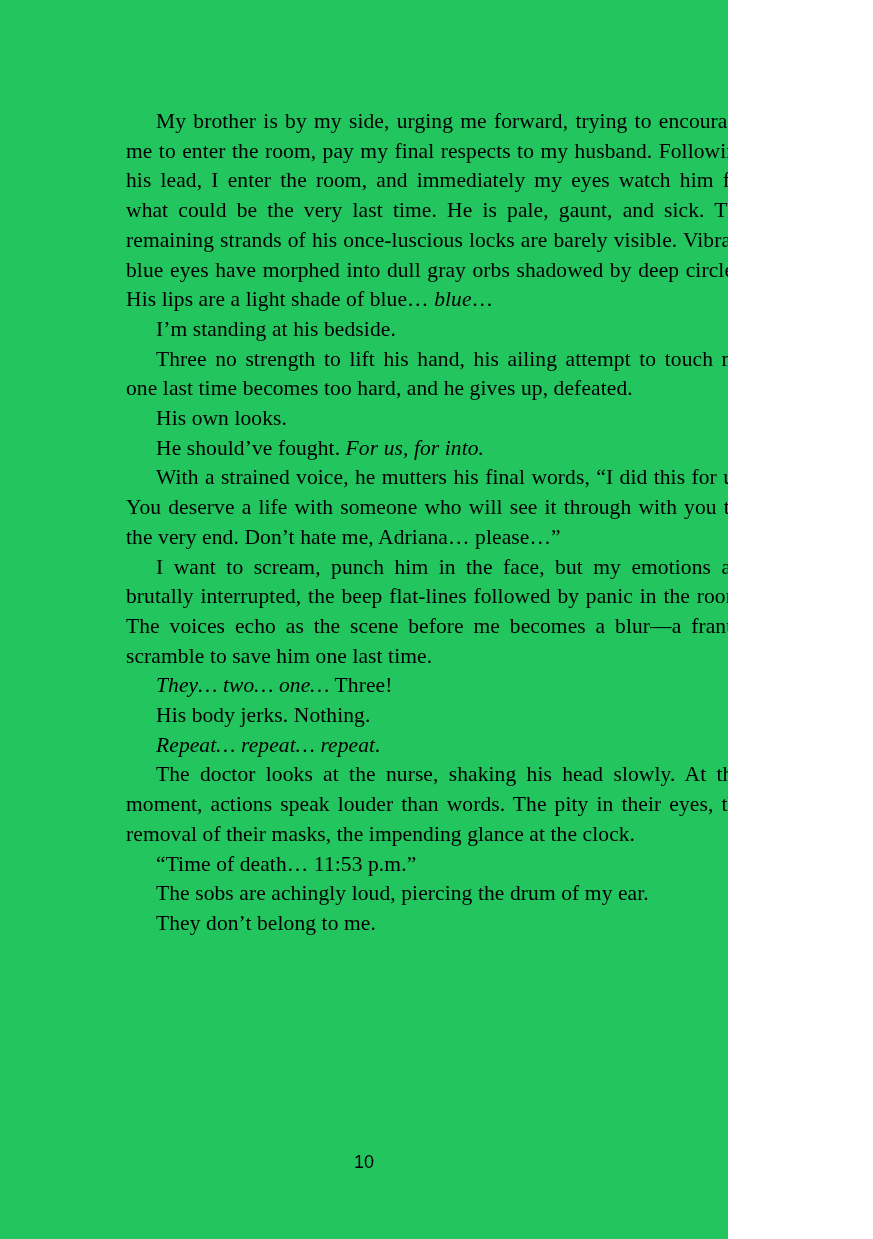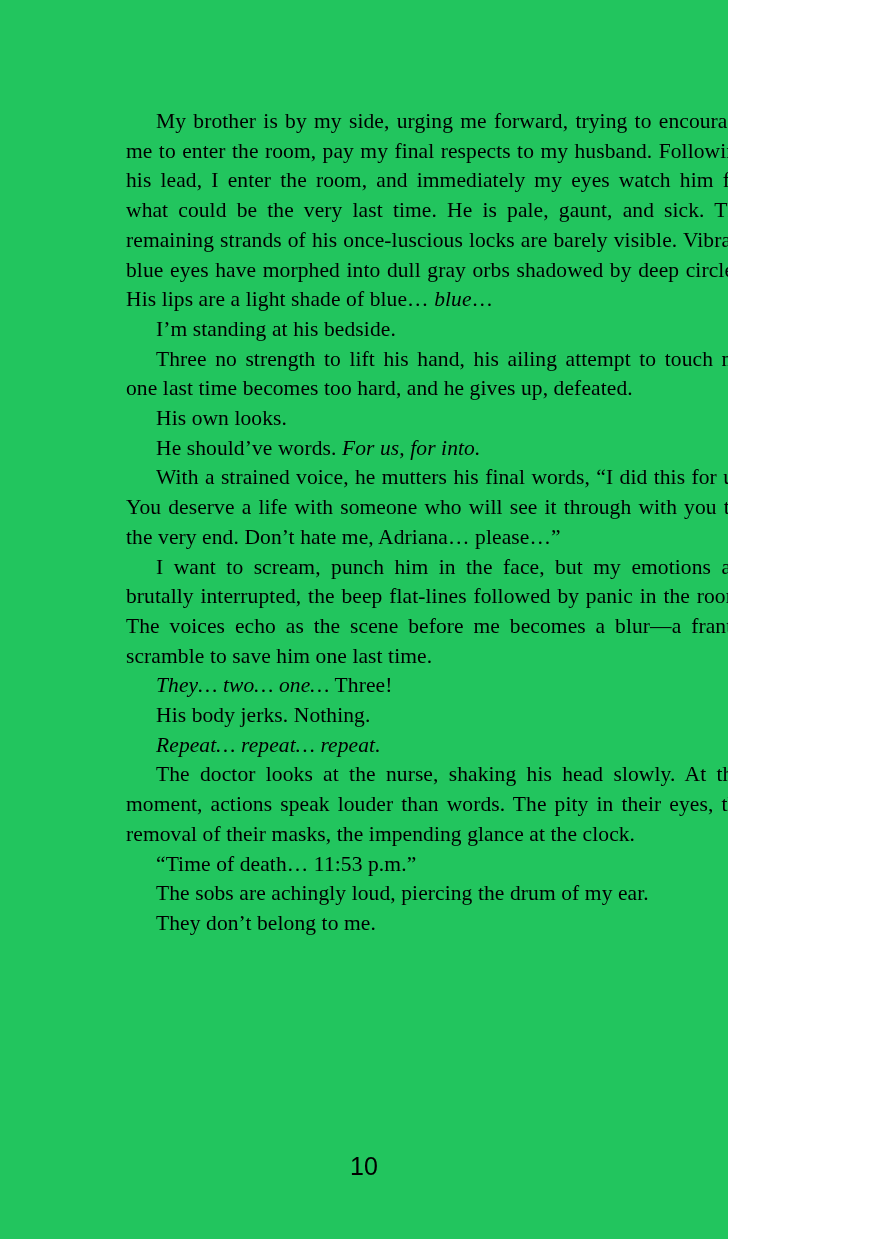--- a/index.html
+++ b/index.html
@@ -35,34 +35,34 @@
   .seg-italic {
     font-style: italic;
   }
   .page-number {
     position: absolute;
     left: 0;
     top: 1152px;
     width: 100%;
     text-align: center;
     font-family: "Liberation Sans", sans-serif;
-    font-size: 25px;
+    font-size: 18px;
     color: #000000;
   }
 </style>
 </head>
 <body>
 
 <div class="book-page">
   <div class="text-block" id="text-block">
       <p class="para"><span>My brother is by my side, urging me forward, trying to encourage me to enter the room, pay my final respects to my husband. Following his lead, I enter the room, and immediately my eyes watch him for what could be the very last time. He is pale, gaunt, and sick. The remaining strands of his once-luscious locks are barely visible. Vibrant blue eyes have morphed into dull gray orbs shadowed by deep circles. His lips are a light shade of blue… </span><span class="seg-italic">blue</span><span>…</span></p>
       <p class="para"><span>I’m standing at his bedside.</span></p>
       <p class="para"><span>Three no strength to lift his hand, his ailing attempt to touch me one last time becomes too hard, and he gives up, defeated.</span></p>
       <p class="para"><span>His own looks.</span></p>
-      <p class="para"><span>He should’ve words. </span><span class="seg-italic">For us, for into.</span></p>
+      <p class="para"><span>He should’ve fought. </span><span class="seg-italic">For us, for into.</span></p>
       <p class="para"><span>With a strained voice, he mutters his final words, “I did this for us. You deserve a life with someone who will see it through with you till the very end. Don’t hate me, Adriana… please…”</span></p>
       <p class="para"><span>I want to scream, punch him in the face, but my emotions are brutally interrupted, the beep flat-lines followed by panic in the room. The voices echo as the scene before me becomes a blur—a frantic scramble to save him one last time.</span></p>
       <p class="para"><span class="seg-italic">They… two… one…</span><span> Three!</span></p>
       <p class="para"><span>His body jerks. Nothing.</span></p>
       <p class="para"><span class="seg-italic">Repeat… repeat… repeat.</span></p>
       <p class="para"><span>The doctor looks at the nurse, shaking his head slowly. At this moment, actions speak louder than words. The pity in their eyes, the removal of their masks, the impending glance at the clock.</span></p>
       <p class="para"><span>“Time of death… 11:53 p.m.”</span></p>
       <p class="para"><span>The sobs are achingly loud, piercing the drum of my ear.</span></p>
       <p class="para"><span>They don’t belong to me.</span></p>
     </div>

